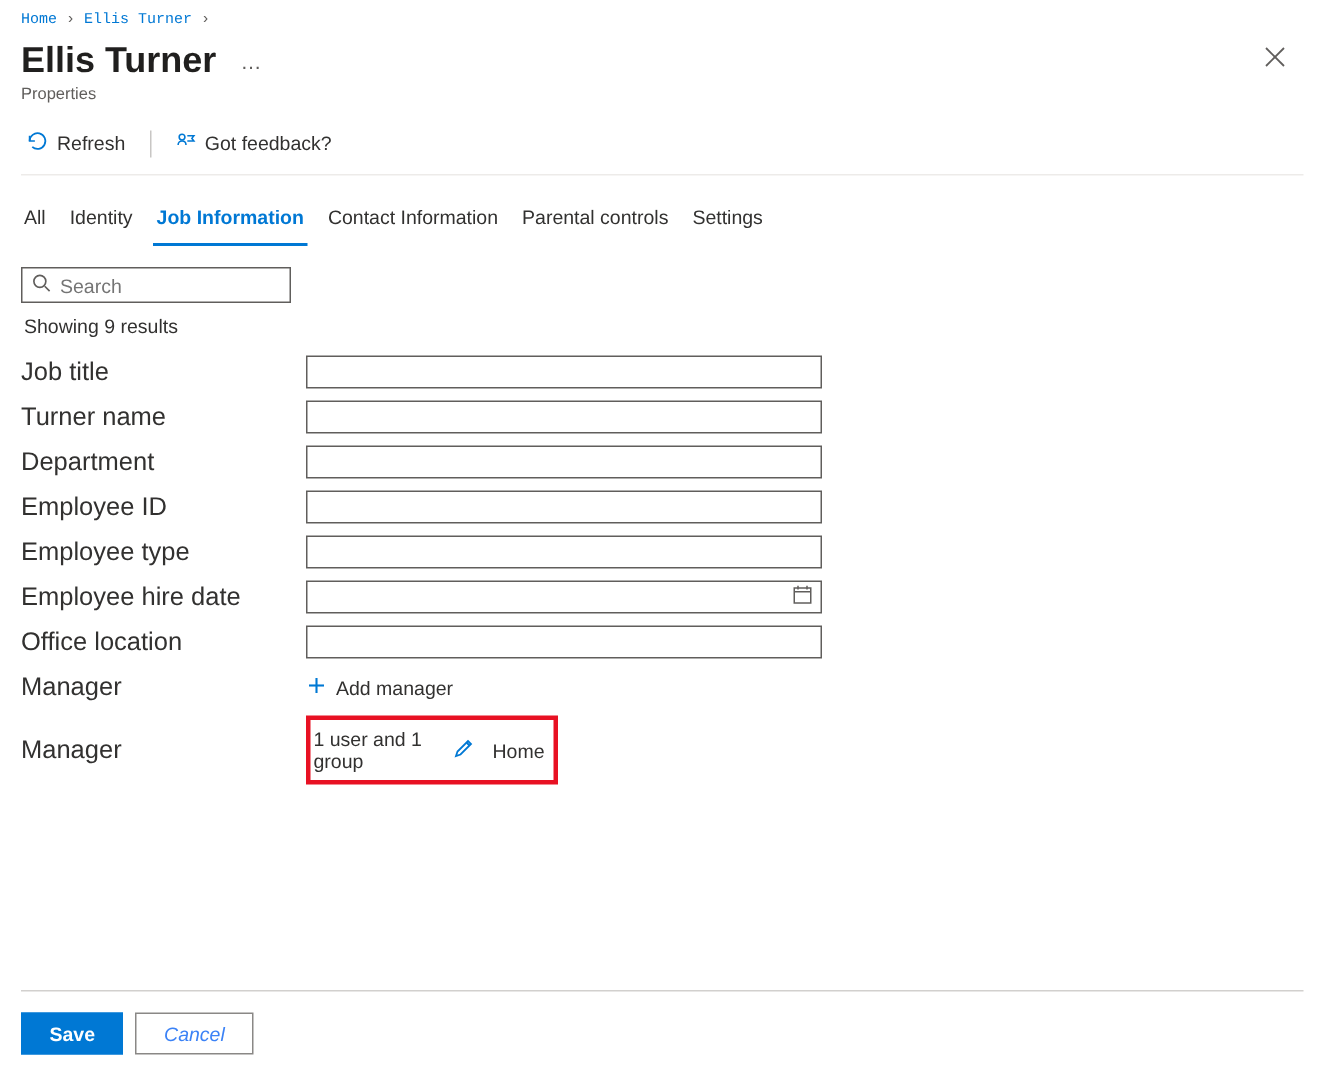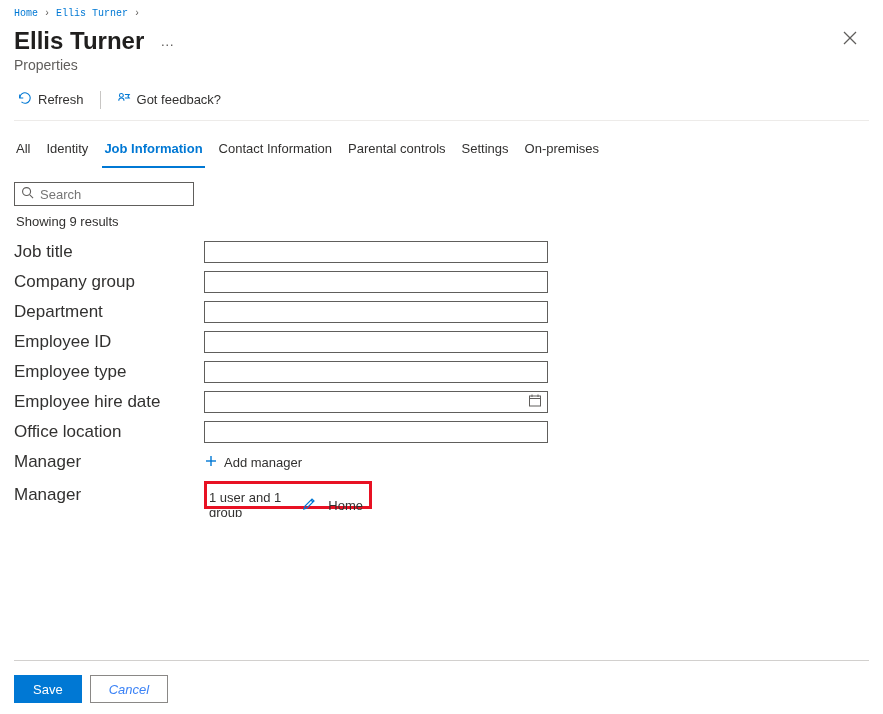--- a/index.html
+++ b/index.html
@@ -7,21 +7,21 @@
   .container { padding: 0 14px; }
   .breadcrumb { display: flex; align-items: flex-end; gap: 6px; padding-top: 8px; font-size: 10px; font-family: Liberation Mono, monospace; }
   .breadcrumb a { color: #0078d4; text-decoration: none; cursor: pointer; }
   .breadcrumb .sep { color: #605e5c; }
   .header-row { display: flex; align-items: flex-start; justify-content: space-between; margin-top: 8px; }
   .title-block { display: flex; align-items: center; gap: 12px; }
   h1 { font-size: 24px; font-weight: 600; color: #201f1e; }
   .more { color: #605e5c; font-size: 14px; cursor: pointer; padding: 0 4px; letter-spacing: 1px; }
   .close-btn { background: none; border: none; cursor: pointer; padding: 4px; margin-right: 8px; }
   .close-btn svg { width: 14px; height: 14px; stroke: #605e5c; }
-  .subtitle { font-size: 14px; color: #605e5c; margin-top: 2px; }
+  .subtitle { font-size: 11px; color: #605e5c; margin-top: 2px; }
   .toolbar { display: flex; align-items: center; gap: 0; margin-top: 16px; border-bottom: 1px solid #edebe9; padding-bottom: 10px; }
   .tool-btn { display: flex; align-items: center; gap: 6px; background: none; border: none; cursor: pointer; font-size: 13px; color: #323130; padding: 2px 4px; }
   .tool-btn svg { width: 14px; height: 14px; stroke: #0078d4; fill: none; }
   .tool-divider { width: 1px; height: 18px; background: #c8c6c4; margin: 0 12px; }
   .tabs { display: flex; gap: 12px; margin-top: 14px; border-bottom: 0; }
   .tab { font-size: 13px; color: #323130; cursor: pointer; padding: 6px 2px 10px 2px; border-bottom: 2px solid transparent; }
   .tab.active { color: #0078d4; font-weight: 600; border-bottom-color: #0078d4; }
   .search-box { display: flex; align-items: center; border: 1px solid #605e5c; width: 180px; height: 24px; margin-top: 14px; padding: 0 6px; gap: 6px; }
   .search-box svg { width: 13px; height: 13px; stroke: #605e5c; fill: none; }
   .search-box input { border: none; outline: none; font-size: 13px; width: 100%; color: #323130; }
@@ -30,28 +30,28 @@
   .form-row { display: flex; align-items: center; margin-bottom: 8px; min-height: 22px; }
   .form-label { width: 190px; font-size: 17px; color: #323130; }
   .form-input { width: 344px; height: 22px; border: 1px solid #605e5c; font-size: 13px; padding: 0 6px; }
   .form-input-wrap { position: relative; width: 344px; }
   .date-icon { position: absolute; right: 6px; top: 50%; transform: translateY(-50%); pointer-events: none; }
   .date-icon svg { width: 14px; height: 14px; stroke: #605e5c; fill: none; }
   .action-cell { display: flex; align-items: center; gap: 6px; font-size: 13px; }
   .action-cell svg { width: 14px; height: 14px; stroke: #0078d4; fill: none; }
   .action-text { color: #323130; }
   .edit-link { color: #323130; margin-left: 6px; cursor: pointer; }
-  .highlight-box { border: 3px solid #e81123; padding: 6px 6px 6px 2px; display: inline-flex; align-items: flex-start; width: 168px; height: 28px; }
+  .highlight-box { border: 3px solid #e81123; padding: 6px 6px 6px 2px; display: inline-flex; align-items: center; width: 168px; height: 46px; }
   .sponsors-row .form-label { align-self: center; }
   .bottom { position: absolute; top: 660px; left: 0; right: 0; }
   .bottom-inner { padding: 0 14px; }
   .bottom-divider { border-top: 1px solid #d2d0ce; margin-bottom: 14px; }
   .btn-row { display: flex; gap: 8px; }
   .btn { height: 28px; padding: 0 18px; font-size: 13px; cursor: pointer; }
-  .btn-primary { background: #0078d4; color: #fff; border: 1px solid #0078d4; font-weight: 400; }
+  .btn-primary { background: #0078d4; color: #fff; border: 1px solid #0078d4; font-weight: 700; }
   .btn-secondary { background: #fff; color: #3b82f6; border: 1px solid #8a8886; font-style: italic; }
 </style>
 </head>
 <body>
 
 <div class="container">
   <div class="breadcrumb">
     <a>Home</a>
     <span class="sep">›</span>
     <a>Ellis Turner</a>
@@ -99,41 +99,40 @@
     </button>
   </div>
 
   <div class="tabs">
     <div class="tab">All</div>
     <div class="tab">Identity</div>
     <div class="tab active">Job Information</div>
     <div class="tab">Contact Information</div>
     <div class="tab">Parental controls</div>
     <div class="tab">Settings</div>
-    <div class="tab">On-premises</div>
   </div>
 
   <div class="search-box">
     <span>
       <svg viewBox="0 0 14 14">
           <circle cx="6" cy="6" r="4.3" stroke-width="1.2"></circle>
           <line x1="9.5" y1="9.5" x2="13" y2="13" stroke-width="1.2"></line>
         </svg>
     </span>
     <input type="text" placeholder="Search" style="">
   </div>
   <div class="result-count">Showing 9 results</div>
 
   <div class="form-area">
     <div class="form-row">
       <div class="form-label">Job title</div>
       <input class="form-input" value="" style="">
     </div>
     <div class="form-row">
-      <div class="form-label">Company group</div>
+      <div class="form-label">Turner name</div>
       <input class="form-input" value="" style="">
     </div>
     <div class="form-row">
       <div class="form-label">Department</div>
       <input class="form-input" value="" style="">
     </div>
     <div class="form-row">
       <div class="form-label">Employee ID</div>
       <input class="form-input" value="" style="">
     </div>

